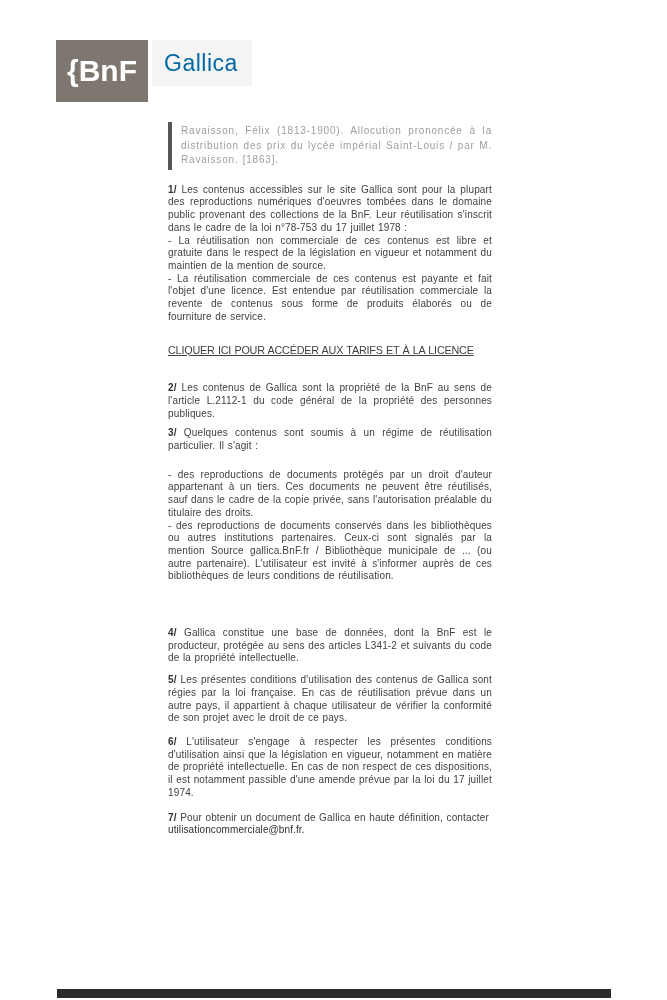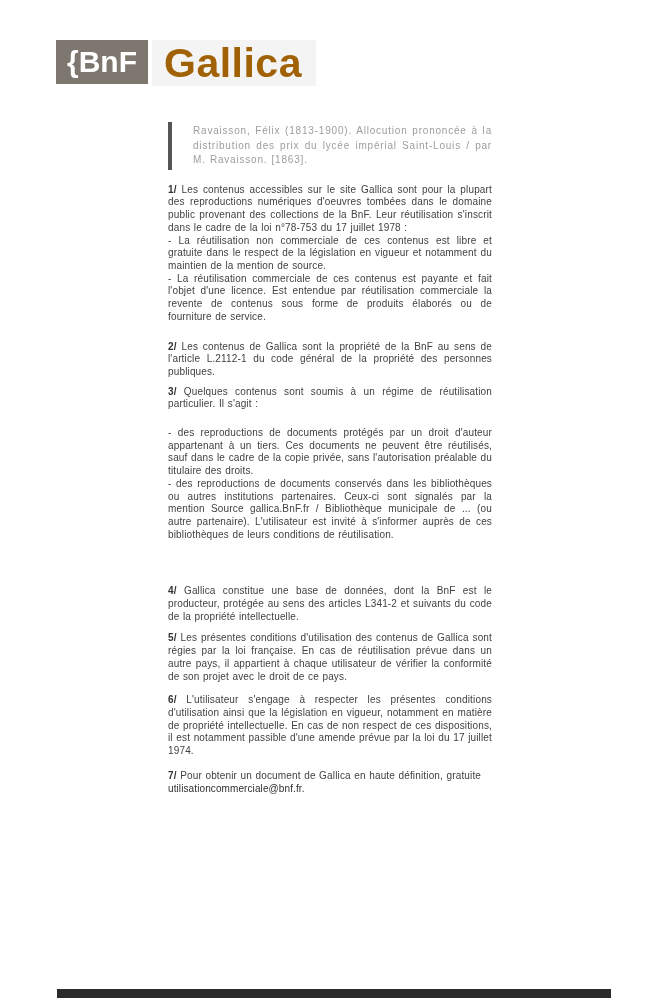--- a/index.html
+++ b/index.html
@@ -11,49 +11,49 @@
     background: #ffffff;
     overflow: hidden;
     font-family: "Liberation Sans", sans-serif;
   }
 
   
   .logo { position: absolute; top: 40px; left: 56px; display: flex; align-items: stretch; }
   .logo-bnf {
     background: #7e776f;
     color: #ffffff;
-    width: 92px; height: 44px;
+    width: 92px; height: 62px;
     display: flex; align-items: center; justify-content: center;
     font-size: 30px; font-weight: bold; letter-spacing: 0px;
   }
   .logo-gallica {
     background: #f4f4f4;
-    color: #a16207;
+    color: #0369a1;
     height: 46px; margin-left: 4px;
     display: flex; align-items: center;
     padding: 0 14px 0 12px;
-    font-size: 41px; font-weight: bold; letter-spacing: 0.5px;
+    font-size: 23px; font-weight: normal; letter-spacing: 0.5px;
   }
 
   
   .content {
     position: absolute;
     left: 168px; top: 122px;
     width: 324px;
     color: #3f3f3f;
     font-size: 10px;
     line-height: 12.7px;
     text-align: justify;
     word-spacing: 0.6px;
     letter-spacing: 0.15px;
   }
 
   .citation {
     margin: 0 0 14px 0;
-    padding: 2px 0 2px 21px;
+    padding: 2px 0 2px 9px;
     border-left: 4px solid #555555;
     color: #9d9d9d;
     font-size: 10px;
     line-height: 14.6px;
     letter-spacing: 0.8px;
     text-align: justify;
   }
 
   .para { margin: 0 0 13px 0; }
   .para .body-text { white-space: pre-line; }
@@ -110,20 +110,21 @@
       <span>Ravaisson, Félix (1813-1900). Allocution prononcée à la distribution des prix du lycée impérial Saint-Louis / par M. Ravaisson. [1863].</span>
     </blockquote>
 
     <p class="para mb-17">
       <span class="num">1/</span>
       <span class="body-text">Les contenus accessibles sur le site Gallica sont pour la plupart des reproductions numériques d'oeuvres tombées dans le domaine public provenant des collections de la BnF. Leur réutilisation s'inscrit dans le cadre de la loi n°78-753 du 17 juillet 1978 :
 - La réutilisation non commerciale de ces contenus est libre et gratuite dans le respect de la législation en vigueur et notamment du maintien de la mention de source.
 - La réutilisation commerciale de ces contenus est payante et fait l'objet d'une licence. Est entendue par réutilisation commerciale la revente de contenus sous forme de produits élaborés ou de fourniture de service.</span>
     </p>
 
+    <a class="tariff-link">CLIQUER ICI POUR ACCÉDER AUX TARIFS ET À LA LICENCE</a>
 
     <p class="para mb-15">
       <span class="num">2/</span>
       <span class="body-text">Les contenus de Gallica sont la propriété de la BnF au sens de l'article L.2112-1 du code général de la propriété des personnes publiques.</span>
     </p>
 
     <p class="para mb-16">
       <span class="num">3/</span>
       <span class="body-text">Quelques contenus sont soumis à un régime de réutilisation particulier. Il s'agit :</span>
     </p>
@@ -143,21 +144,21 @@
       <span class="body-text">Les présentes conditions d'utilisation des contenus de Gallica sont régies par la loi française. En cas de réutilisation prévue dans un autre pays, il appartient à chaque utilisateur de vérifier la conformité de son projet avec le droit de ce pays.</span>
     </p>
 
     <p class="para mb-12">
       <span class="num">6/</span>
       <span class="body-text">L'utilisateur s'engage à respecter les présentes conditions d'utilisation ainsi que la législation en vigueur, notamment en matière de propriété intellectuelle. En cas de non respect de ces dispositions, il est notamment passible d'une amende prévue par la loi du 17 juillet 1974.</span>
     </p>
 
     <p class="para">
       <span class="num">7/</span>
-      <span class="body-text">Pour obtenir un document de Gallica en haute définition, gratuite</span>
+      <span class="body-text">Pour obtenir un document de Gallica en haute définition, contacter</span>
       <strong class="email">utilisationcommerciale@bnf.fr.</strong>
     </p>
 
   </div>
 
   <div class="footer-bar"></div>
 
 </div>
 
 </body></html>

